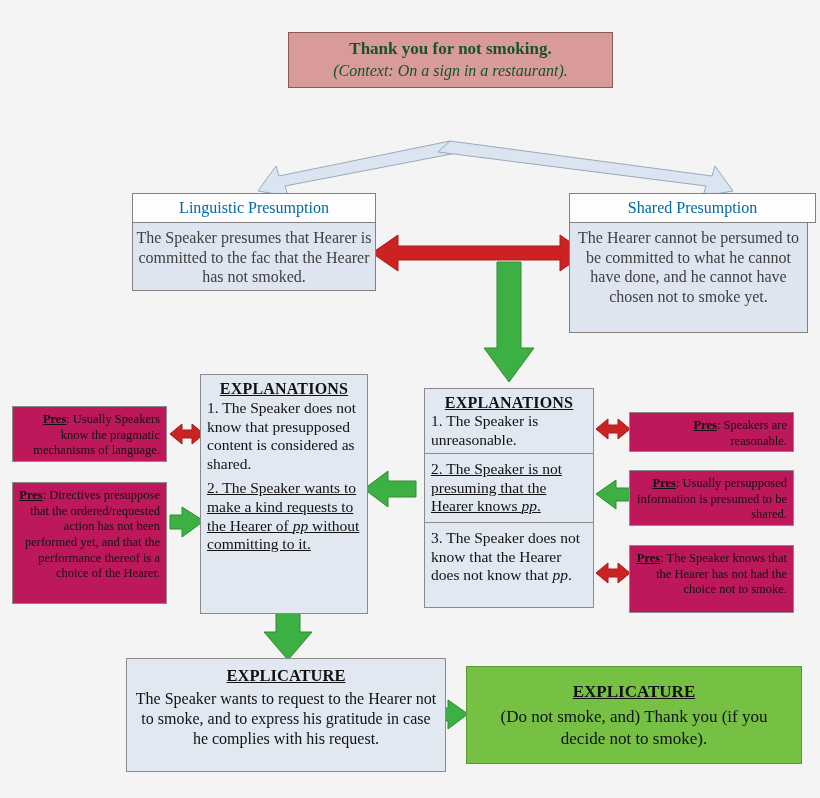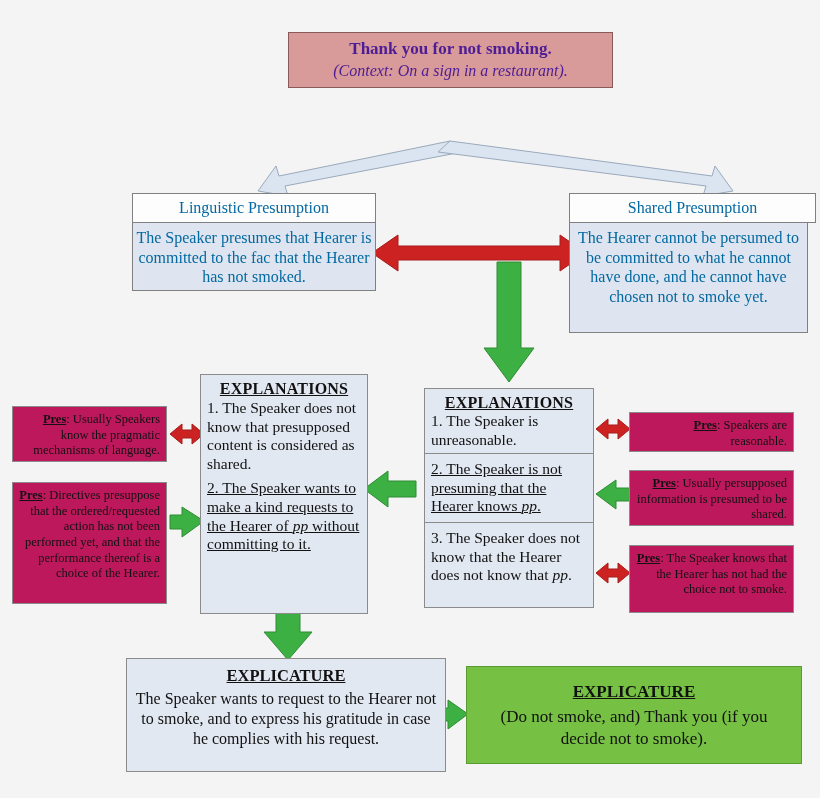--- a/index.html
+++ b/index.html
@@ -13,21 +13,21 @@
     height: 798px;
     background: #f4f4f4;
     font-family: "Liberation Serif", "DejaVu Serif", serif;
     overflow: hidden;
   }
   .box {
     position: absolute;
     box-sizing: border-box;
     border: 1px solid #808080;
     text-align: center;
-    color: #4c1d95;
+    color: #14532d;
     line-height: 1.18;
   }
   .utterance {
     background: #d99a9a;
     border: 1px solid #8a5a5a;
     padding: 6px 8px 8px 8px;
   }
   .utterance .line1 {
     font-weight: bold;
     font-size: 17px;
@@ -62,21 +62,21 @@
     color: #0369a1;
   }
   .body-blue {
     position: absolute;
     box-sizing: border-box;
     background: #dfe5f0;
     border: 1px solid #808080;
     border-top: none;
     font-size: 16px;
     text-align: center;
-    color: #0369a1;
+    color: #404040;
     line-height: 1.22;
     padding: 5px 0;
   }
   .expl {
     position: absolute;
     box-sizing: border-box;
     background: #e2e8f2;
     border: 1px solid #8b8b8b;
     color: #111;
   }

